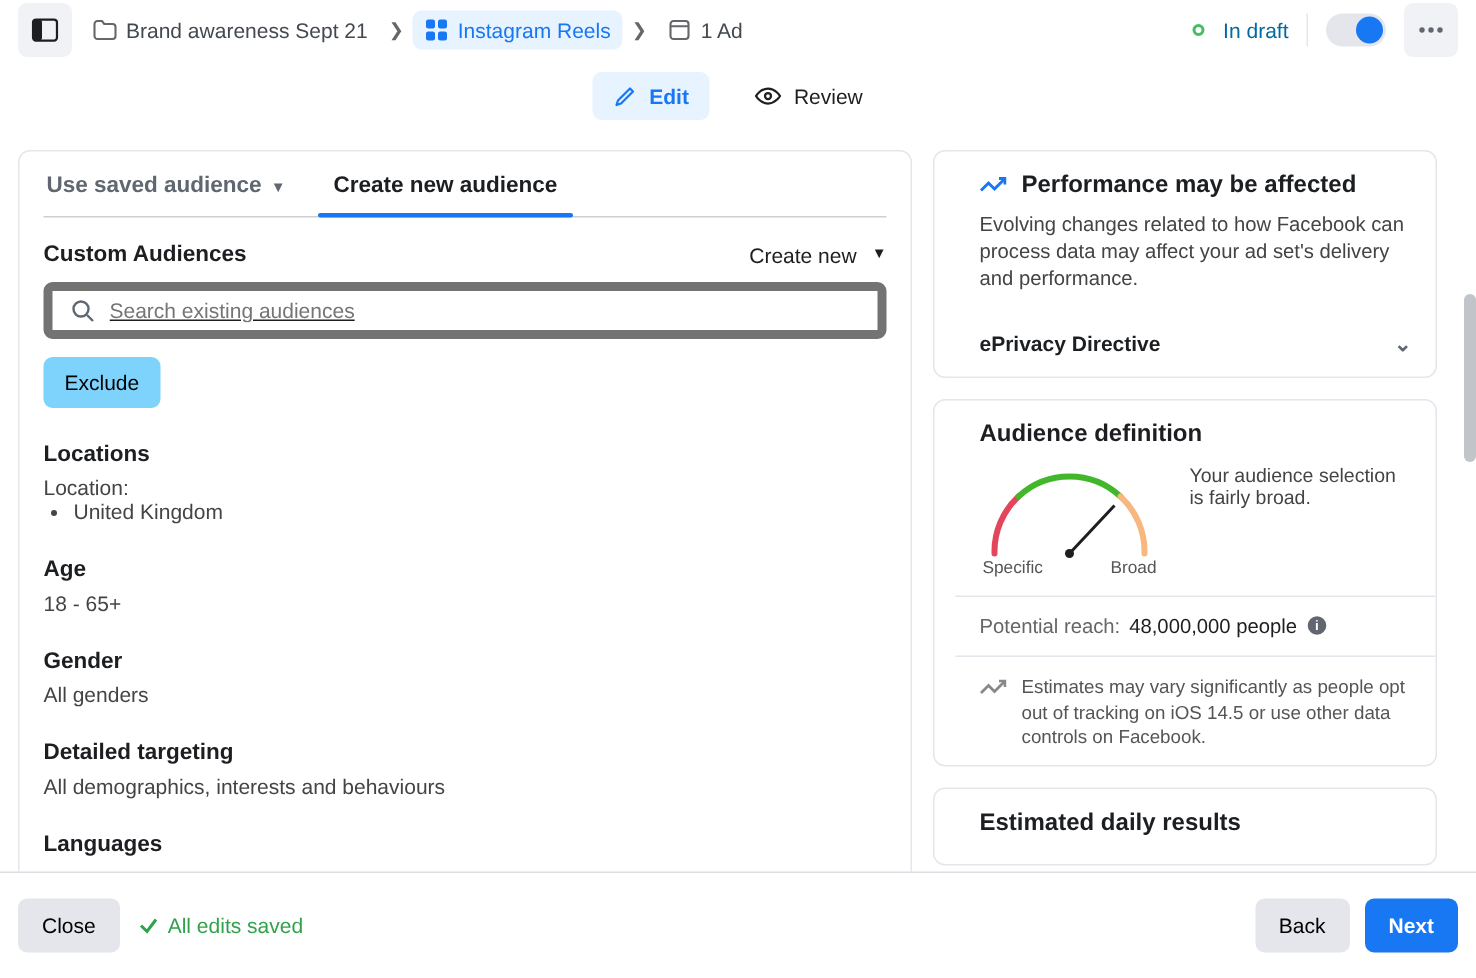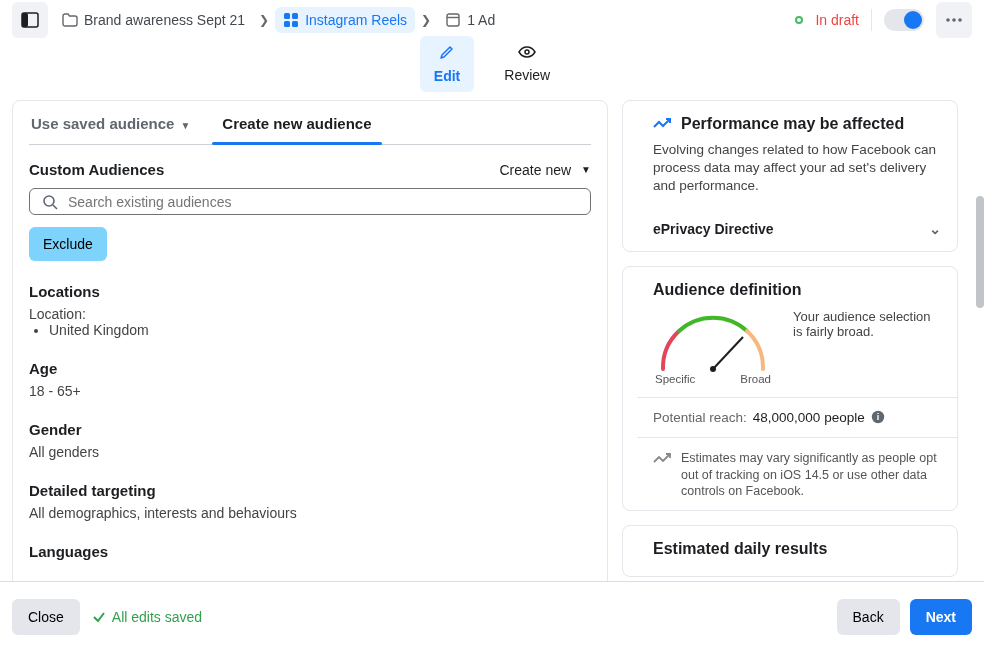--- a/index.html
+++ b/index.html
@@ -9,48 +9,48 @@
 .topbar { height: 40px; display: flex; align-items: center; padding: 0 12px; gap: 6px; }
 .icon-btn { width: 36px; height: 36px; border-radius: 6px; display: flex; align-items: center; justify-content: center; cursor: pointer; }
 .icon-btn.bg { background: #f0f2f5; }
 .breadcrumb { display: flex; align-items: center; gap: 4px; }
 .crumb { display: flex; align-items: center; gap: 6px; padding: 5px 8px; border-radius: 6px; color: #444950; cursor: pointer; }
 .crumb.active { background: #e7f3ff; color: #1877f2; }
 .crumb .ic { width: 16px; height: 16px; display: flex; align-items: center; justify-content: center; }
 .chev { color: #65676b; font-size: 12px; padding: 0 2px; }
 .top-right { margin-left: auto; display: flex; align-items: center; gap: 12px; }
 .status-dot { width: 8px; height: 8px; border-radius: 50%; border: 2px solid #45bd62; }
-.status-text { color: #ef4444; font-size: 14px; }
+.status-text { color: #0369a1; font-size: 14px; }
 .toggle { width: 40px; height: 22px; border-radius: 11px; background: #e4e6eb; position: relative; cursor: pointer; }
 .toggle .knob { width: 18px; height: 18px; border-radius: 50%; background: #1877f2; position: absolute; top: 2px; right: 2px; }
 .vsep { width: 1px; height: 22px; background: #e4e6eb; }
 
 
 .mode-row { height: 48px; display: flex; align-items: center; justify-content: center; gap: 16px; margin-bottom: 12px;}
-.mode-btn { display: flex; align-items: center; gap: 8px; padding: 8px 14px; border-radius: 6px; cursor: pointer; background: #f5f6f7; flex-direction: column;}
+.mode-btn { display: flex; align-items: center; gap: 8px; padding: 8px 14px; border-radius: 6px; cursor: pointer; background: #f5f6f7;}
 .mode-btn.active { background: #e7f3ff; color: #1877f2; }
 .mode-btn.plain { background: transparent; color: #1c1e21; }
 
 
 .main { display: flex; height: 500px; }
 .left { width: 596px; margin-left: 12px; padding: 0 16px 0 16px; overflow: hidden; border: 1px solid #e4e6eb; border-top-left-radius:8px; border-top-right-radius:8px; position: relative;}
 .right { width: 336px; margin-left: 14px; display: flex; flex-direction: column; gap: 14px; overflow: hidden; }
 
 
 .tabs { display: flex; gap: 28px; border-bottom: 1px solid #ccd0d5; margin-bottom: 16px; }
 .tab { padding: 14px 2px 12px 2px; font-size: 15px; font-weight: 600; color: #606770; cursor: pointer; position: relative; }
 .tab.active { color: #1c1e21; }
 .tab.active::after { content:''; position:absolute; left:-8px; right:-8px; bottom:-1px; height:3px; background:#1877f2; border-radius:2px;}
 .tab .caret { margin-left: 6px; font-size:10px;}
 
 .section { margin-bottom: 22px; }
 .sec-head { display: flex; align-items: center; justify-content: space-between; margin-bottom: 10px; }
 .sec-title { font-weight: 600; font-size: 15px; }
 .createnew { display: flex; align-items: center; gap: 10px; font-size: 14px; cursor: pointer; }
-.search-wrap { border: 1px solid #737373; border-radius: 6px; height: 27px; display: flex; align-items: center; padding: 0 12px; gap: 10px; }
+.search-wrap { border: 6px solid #737373; border-radius: 6px; height: 38px; display: flex; align-items: center; padding: 0 12px; gap: 10px; text-decoration: underline; }
 .search-wrap input { border: none; outline: none; flex: 1; font-size: 14px; background: transparent; }
 .pill-btn { background: #7dd3fc; border: none; padding: 9px 14px; border-radius: 6px; font-size: 14px; cursor: pointer; margin-top: 12px; }
 
 .lbl { font-weight: 600; font-size: 15px; margin-bottom: 6px; }
 .sub { color: #444; font-size: 14px; }
 .bullet { list-style: disc; margin-left: 20px; }
 
 
 .card { border: 1px solid #e4e6eb; border-radius: 8px; padding: 14px 16px 10px 30px; background: #fff; }
 .card-h { display: flex; align-items: center; gap: 10px; margin-bottom: 8px; }

